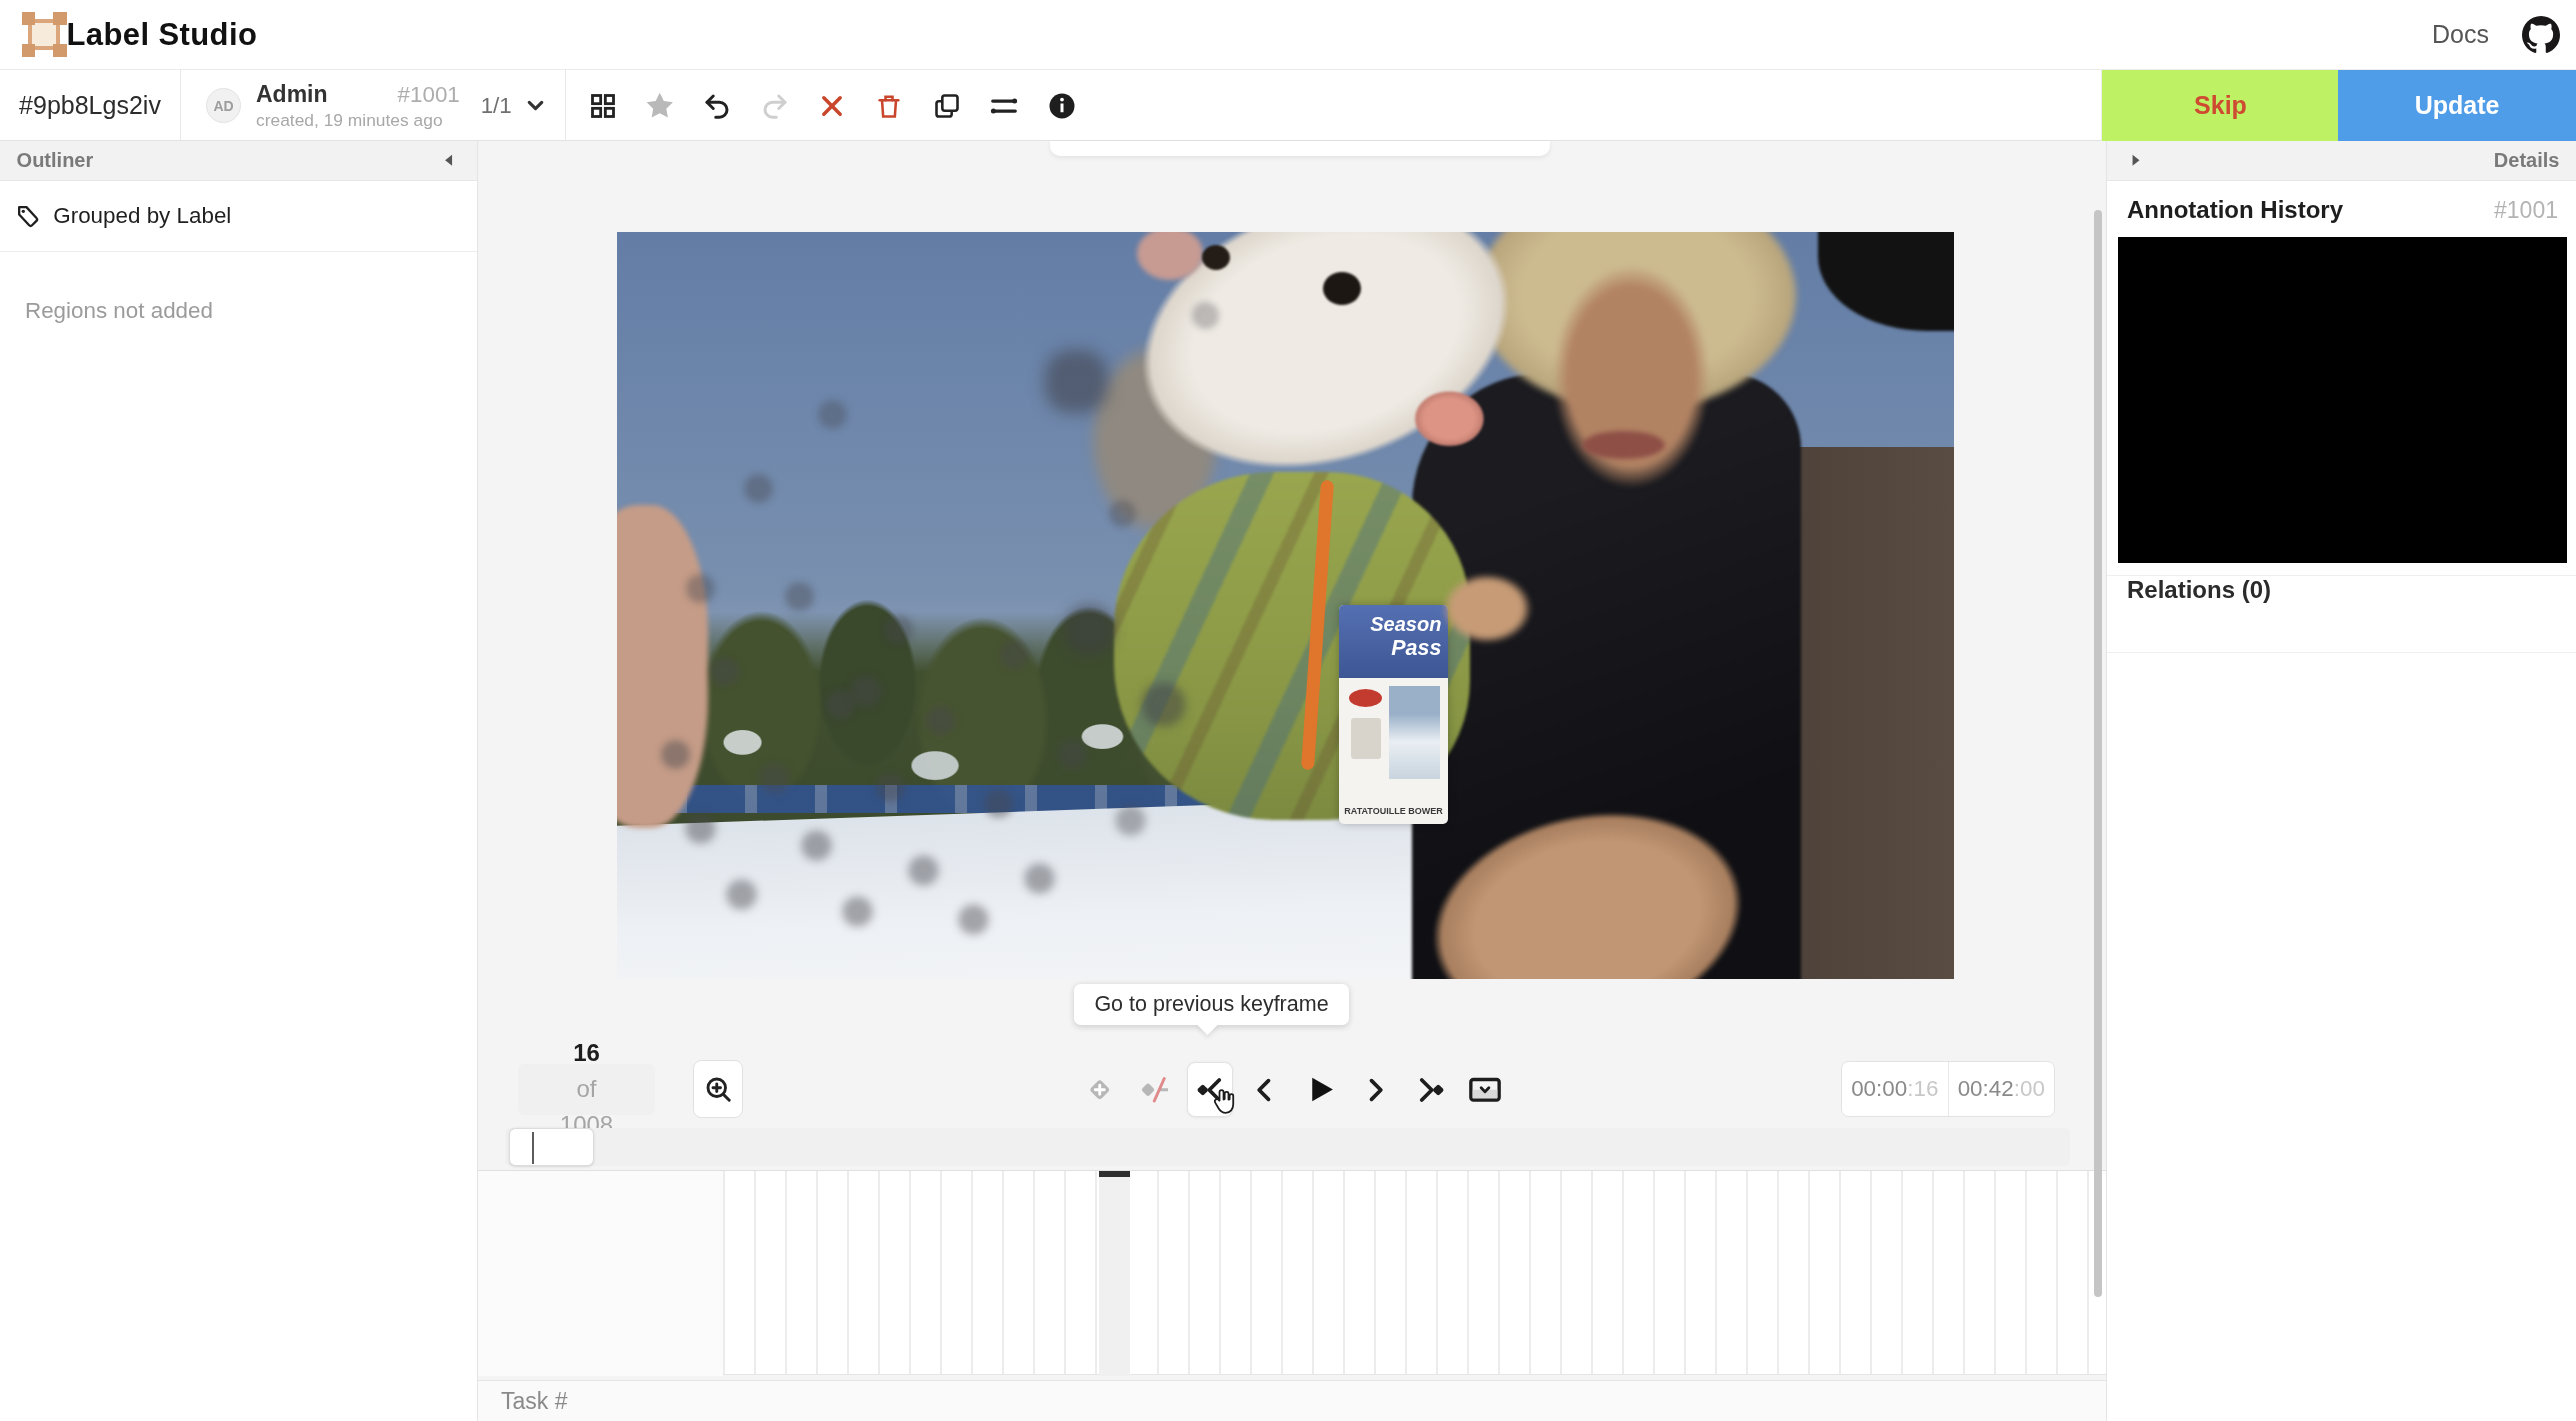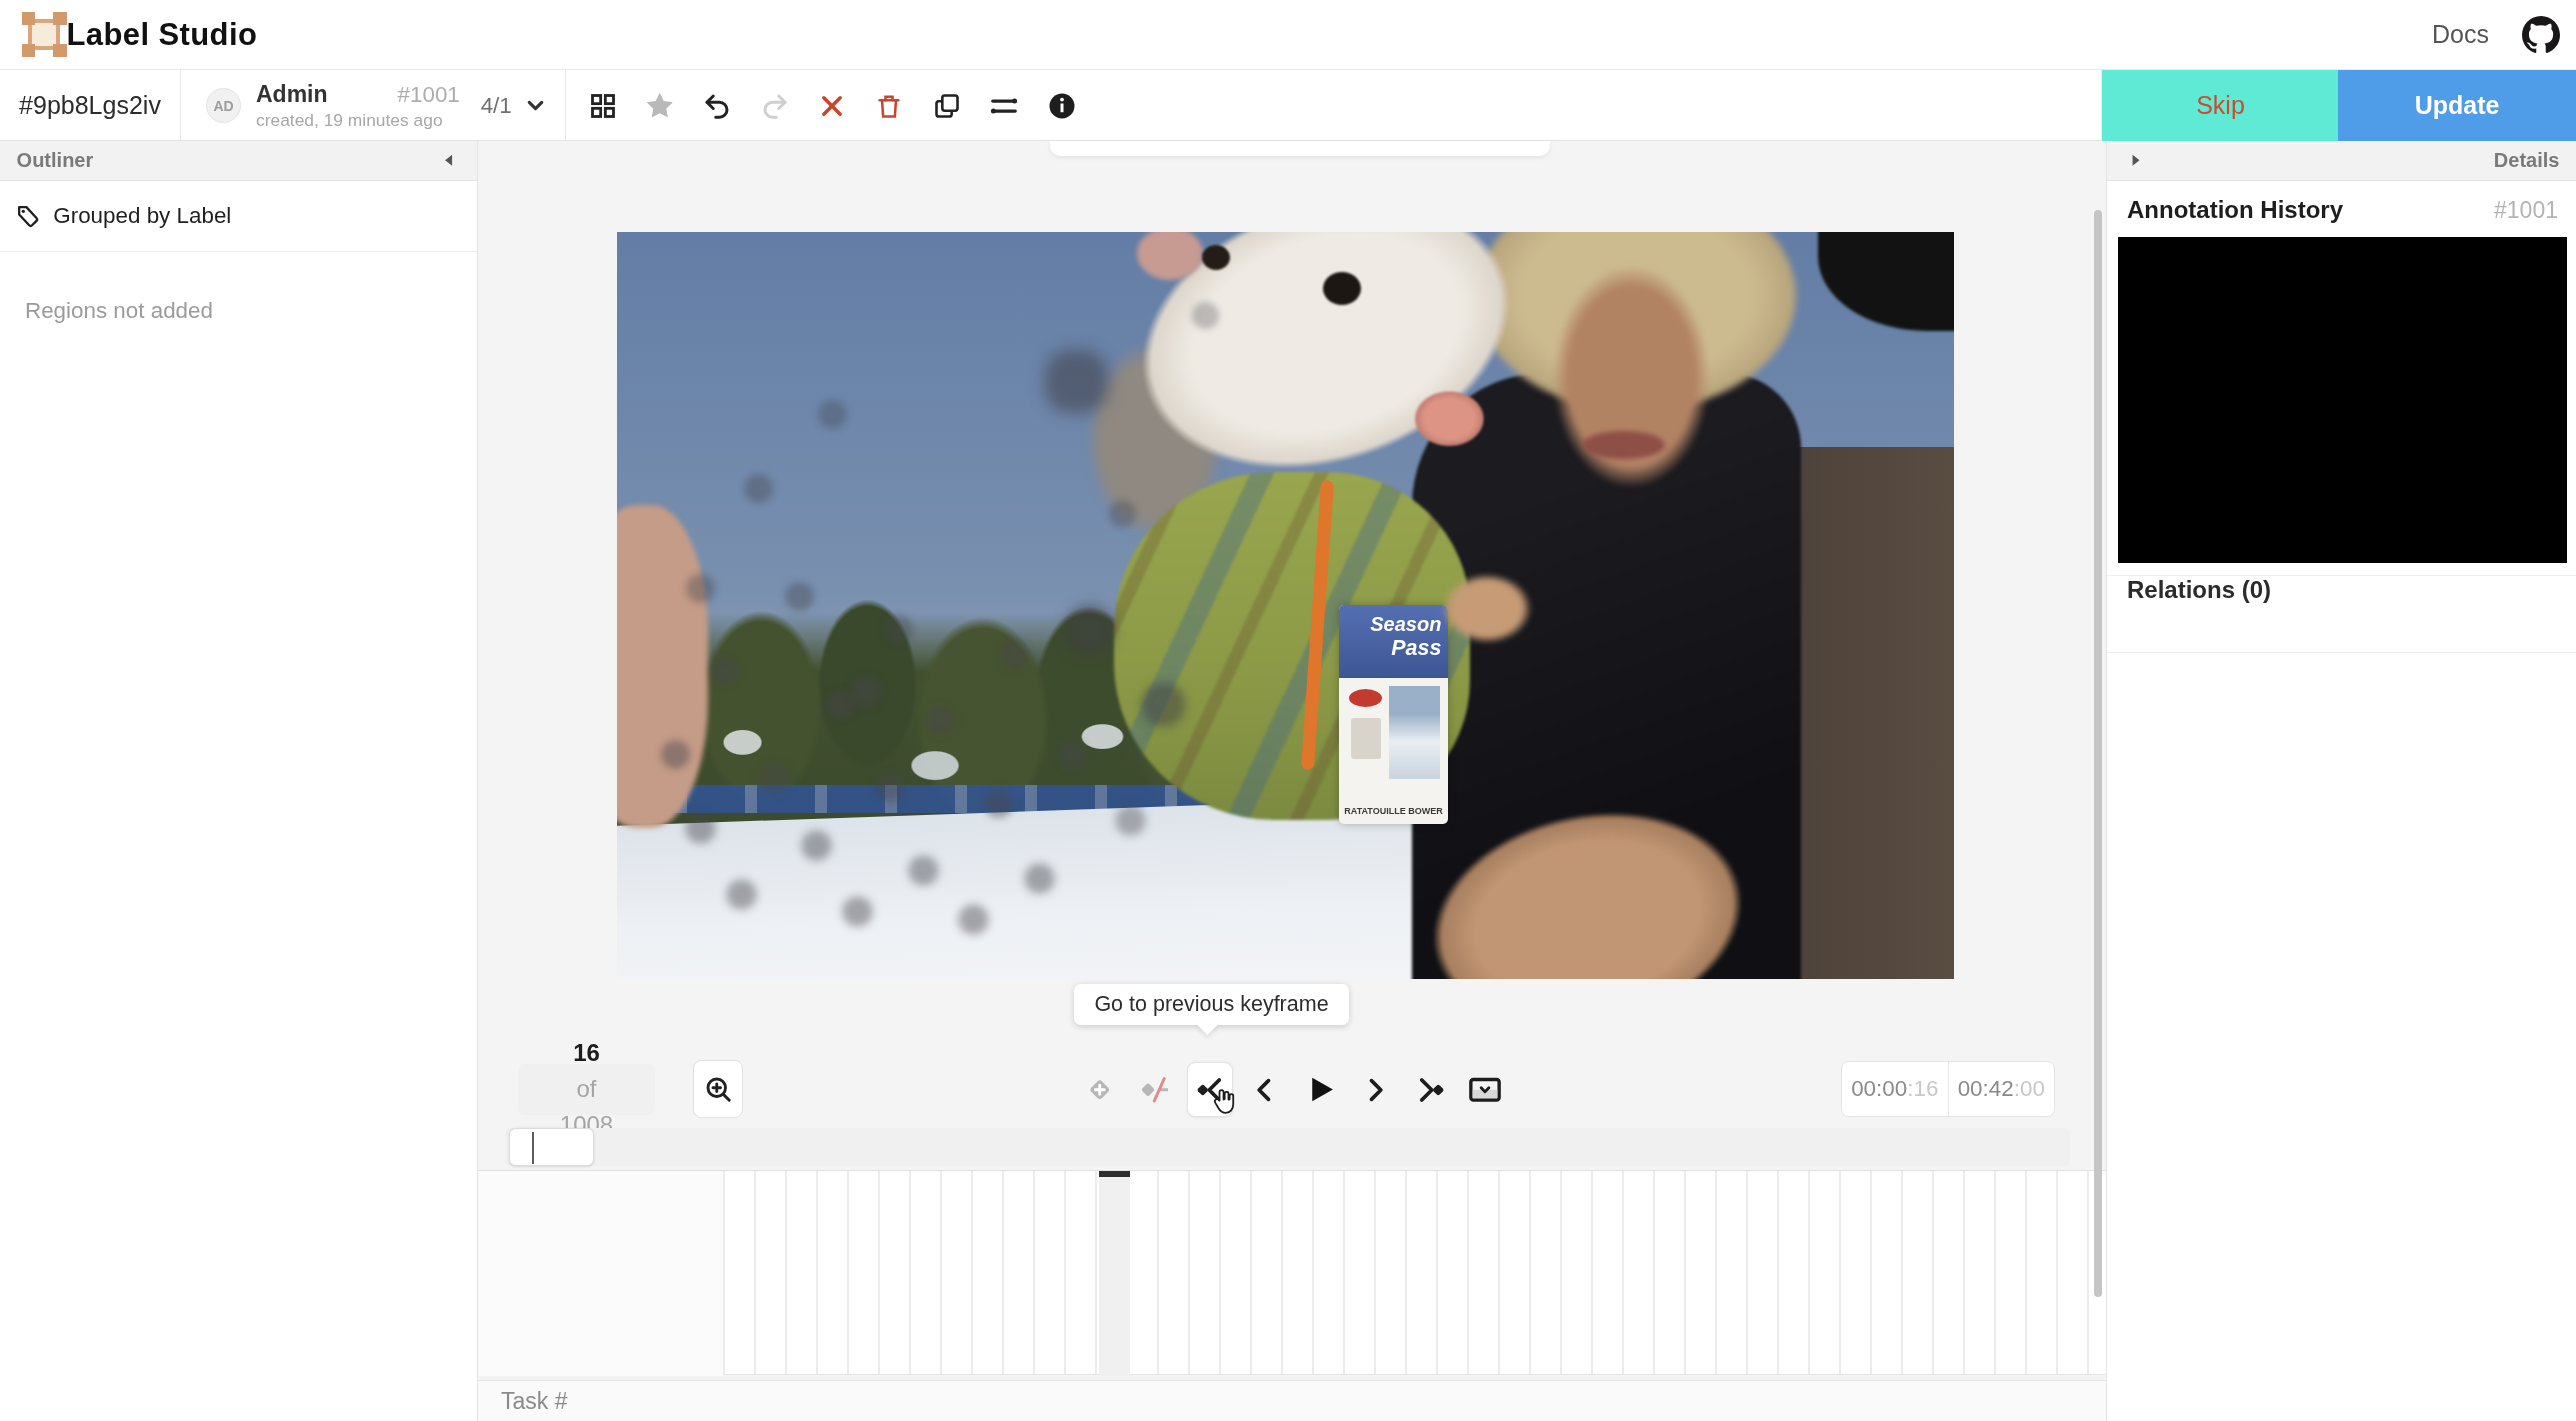--- a/index.html
+++ b/index.html
@@ -38,21 +38,21 @@
   .pager-count { font-size:22.4px; color:#6f6f6f; }
   .tools-cell { left:580px; gap:12.4px; }
   .ibtn { width:45px; height:45px; display:flex; align-items:center; justify-content:center;
           background:none; border:none; cursor:pointer; border-radius:5px; }
   .toggle-wrap { left:1802px; gap:20px; }
   .toggle { width:66px; height:38px; border-radius:21.5px; background:#fdfdfd; border:0.8px solid #e6e6e6;
             box-shadow:inset 0 0.8px 2.5px rgba(0,0,0,.07); position:relative; cursor:pointer; }
   .knob { position:absolute; right:2.5px; top:2.5px; width:31.5px; height:31.5px; border-radius:50%; background:#7a6fe8; }
   .toggle-label { font-size:25px; color:#2e2e2e; }
   .skip-btn { left:2101px; width:238px; justify-content:center; border-left:0.8px solid #ececec;
-              font-size:25px; font-weight:normal; color:#ce4b32; cursor:pointer; background:#5eead4; border-top:none; border-bottom:none; border-right:none; }
+              font-size:25px; font-weight:bold; color:#ce4b32; cursor:pointer; background:#bef264; border-top:none; border-bottom:none; border-right:none; }
   .update-btn { left:2338px; width:238px; justify-content:center; background:#4f9ce8; border:none;
                 font-size:25px; font-weight:bold; color:#fff; cursor:pointer; }
 
   
   .sidebar { position:absolute; left:0; top:141px; width:478px; height:1281px; background:#fff;
              border-right:0.8px solid #e4e4e4; }
   .panel-head { height:40px; background:#f2f2f2; border-bottom:0.8px solid #e6e6e6; display:flex;
                 align-items:center; padding:0 16.6px; font-size:20px; font-weight:bold; color:#7a7a7a; }
   .collapse-btn { background:none; border:none; cursor:pointer; padding:3.3px; display:flex; }
   .group-row { height:71px; border-bottom:0.8px solid #ededed; display:flex; align-items:center;
@@ -166,21 +166,21 @@
     <div class="cell anno-cell">
       <div class="avatar">AD</div>
       <div class="anno-text">
         <div class="anno-line1">
           <span class="anno-author">Admin</span>
           <span class="anno-id">#1001</span>
         </div>
         <div class="anno-created">created, 19 minutes ago</div>
       </div>
       <div class="pager">
-        <span class="pager-count">4/1</span>
+        <span class="pager-count">1/1</span>
         <svg width="25" height="25" viewBox="0 0 24 24" fill="none" stroke="#333" stroke-width="3" stroke-linecap="round" stroke-linejoin="round">
             <polyline points="6 9 12 15 18 9"></polyline>
           </svg>
       </div>
     </div>
 
     <div class="cell tools-cell">
       <button class="ibtn">
         <svg width="28" height="28" viewBox="0 0 24 24" fill="none" stroke="#222" stroke-width="2.4">
             <rect x="3" y="3" width="7" height="7"></rect>

